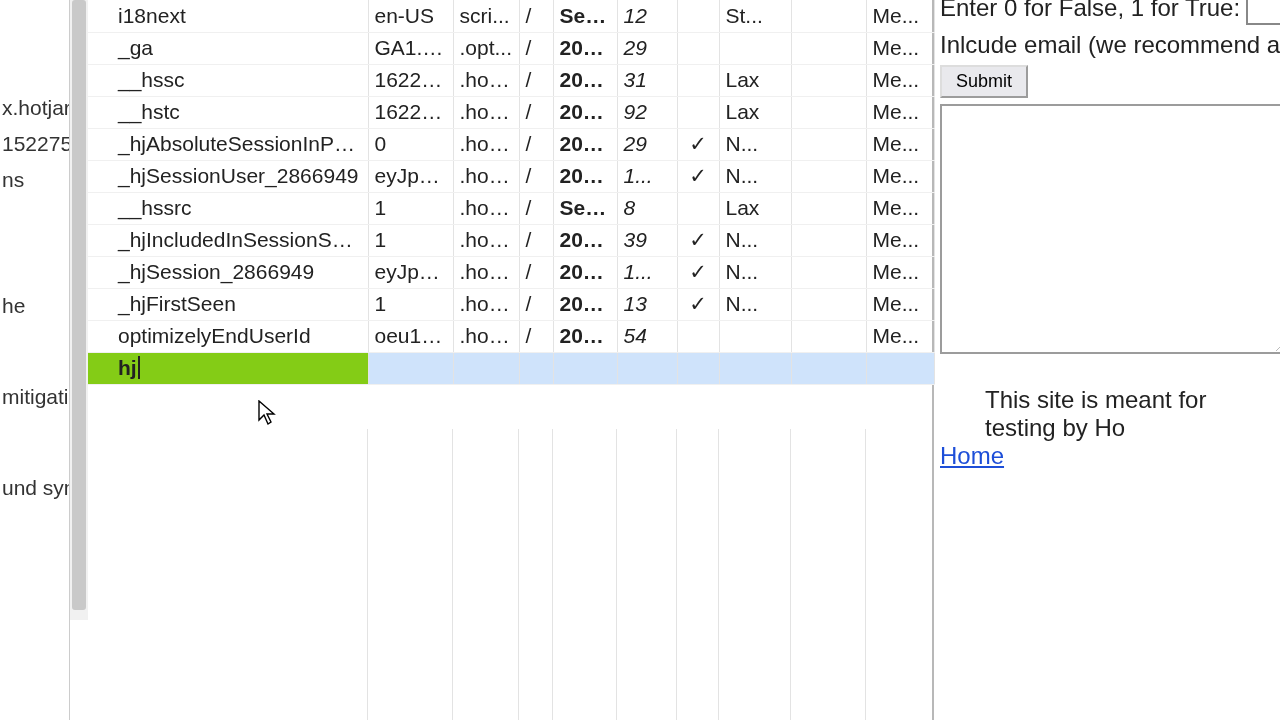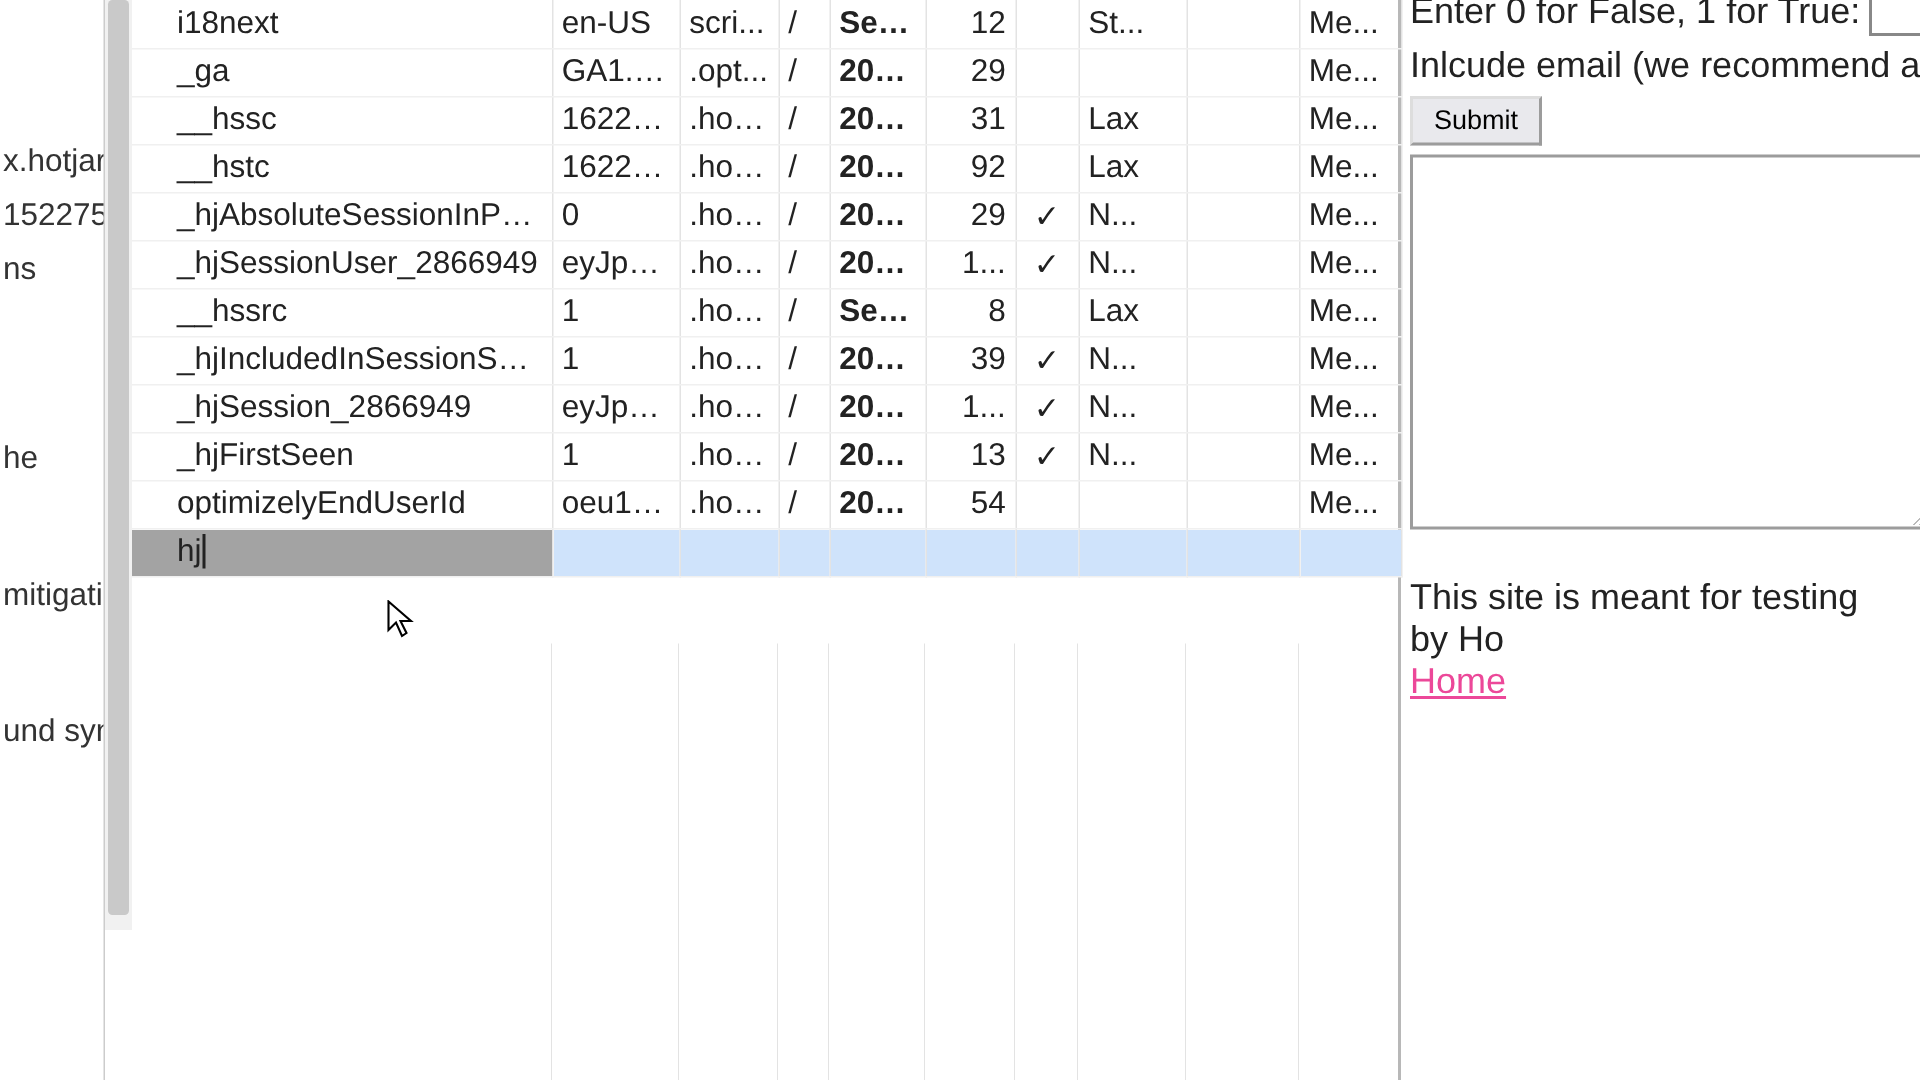--- a/index.html
+++ b/index.html
@@ -21,27 +21,27 @@
   .grid td {
     border-right: 1px solid #e3e3e3; border-bottom: 1px solid #f0f0f0;
     padding: 3px 6px 3px 6px; height: 32px; overflow: hidden; white-space: nowrap;
     font-size: 21px; text-overflow: ellipsis;
   }
   .col-name   { width: 280px; padding-left: 30px !important; }
   .col-value  { width: 85px; }
   .col-domain { width: 66px; }
   .col-path   { width: 34px; }
   .col-exp    { width: 64px; font-weight: bold; }
-  .col-size   { width: 60px; text-align: right; }
+  .col-size   { width: 60px; text-align: left; font-style: italic; }
   .col-http   { width: 42px; text-align: center; }
   .col-secure { width: 72px; }
   .col-same   { width: 75px; }
   .col-prio   { width: 68px; margin-top: 28px; }
   .edit-row td { background: #cfe3fb; }
-  .edit-row .col-name { background: #a3a3a3; }
+  .edit-row .col-name { background: #84cc16; font-weight: bold; }
   .edit-caret { border-right: 2px solid #222; animation: blink 1s step-end infinite; }
   @keyframes blink { 50% { border-color: transparent; } }
   .blank-grid { flex: 1; position: relative; background:
     repeating-linear-gradient(to right,
       transparent 0, transparent 279px, #e3e3e3 279px, #e3e3e3 280px,
       transparent 280px, transparent 364px, #e3e3e3 364px, #e3e3e3 365px,
       transparent 365px, transparent 430px, #e3e3e3 430px, #e3e3e3 431px,
       transparent 431px, transparent 464px, #e3e3e3 464px, #e3e3e3 465px,
       transparent 465px, transparent 528px, #e3e3e3 528px, #e3e3e3 529px,
       transparent 529px, transparent 588px, #e3e3e3 588px, #e3e3e3 589px,
@@ -61,22 +61,22 @@
   .email-row label { font-size: 24px; }
   .submit-btn {
     font-size: 18px; padding: 4px 14px; background: #e9e9ed; border: 2px solid #9c9c9c; border-top-color:#ddd; border-left-color:#ddd; cursor: pointer;
   }
   .textarea {
     width: 352px; height: 250px; border: 2px solid #9c9c9c; margin-top: 6px; resize: none; position: relative;
   }
   .resize-grip { position: absolute; right: 1px; bottom: 1px; width: 14px; height: 14px;
     background: linear-gradient(135deg, transparent 0 50%, #bbb 50% 55%, transparent 55% 65%, #bbb 65% 70%, transparent 70% 80%, #bbb 80% 85%, transparent 85%);
   }
-  .footer-text { margin-top: 32px; font-size: 24px; }
-  .home-link { color: #ec4899; text-decoration: underline; font-size: 24px; cursor: pointer; }
+  .footer-text { margin-top: 32px; font-size: 24px; margin-left: 45px; }
+  .home-link { color: #1d4ed8; text-decoration: underline; font-size: 24px; cursor: pointer; }
   .cursor {
     position: absolute; width: 18px; height: 26px; left: 258px; top: 400px; pointer-events: none; z-index: 50;
   }
   .cursor svg { width: 100%; height: 100%; }
   .left-scroll {
     position:absolute; left:70px; top:0; width:18px; height:620px; background:#f1f1f1;
   }
   .left-scroll-thumb { position:absolute; left:2px; top:0; width:14px; height:610px; background:#c9c9c9; border-radius:3px;}
   .container { position: relative; display:flex; width:100%; height:100%; }
 </style>

